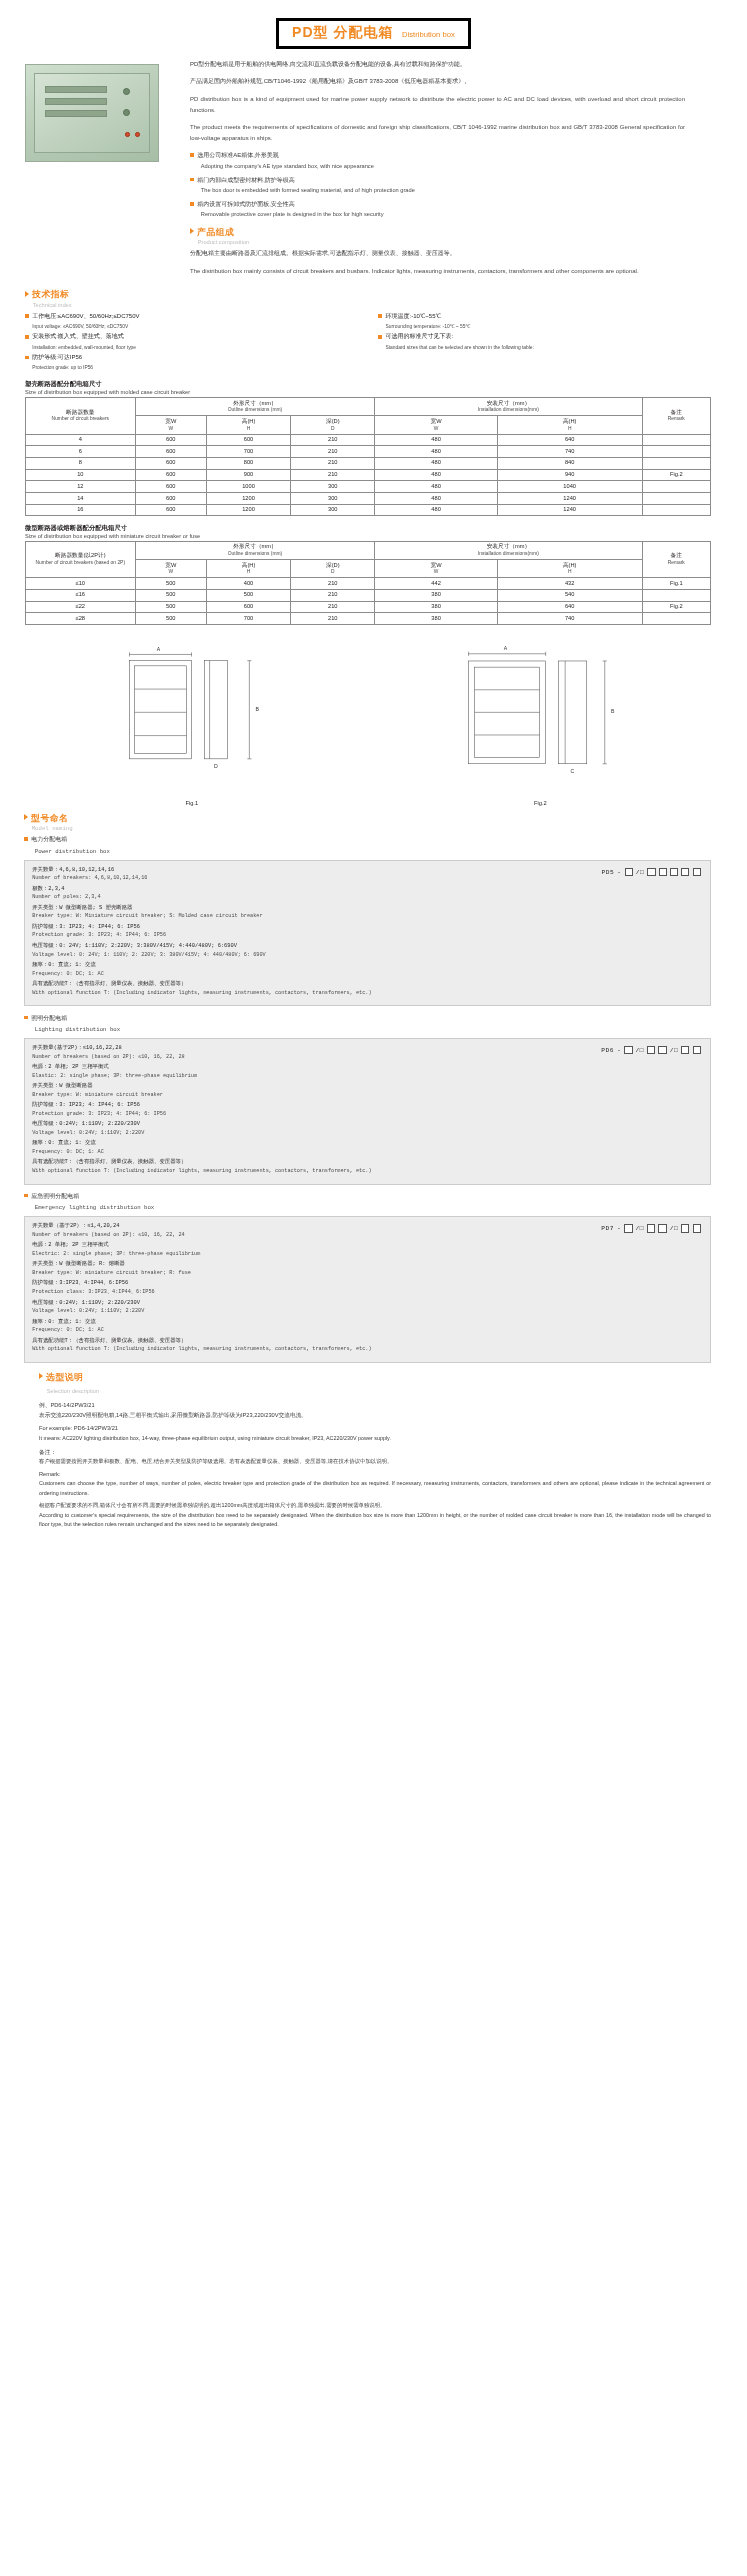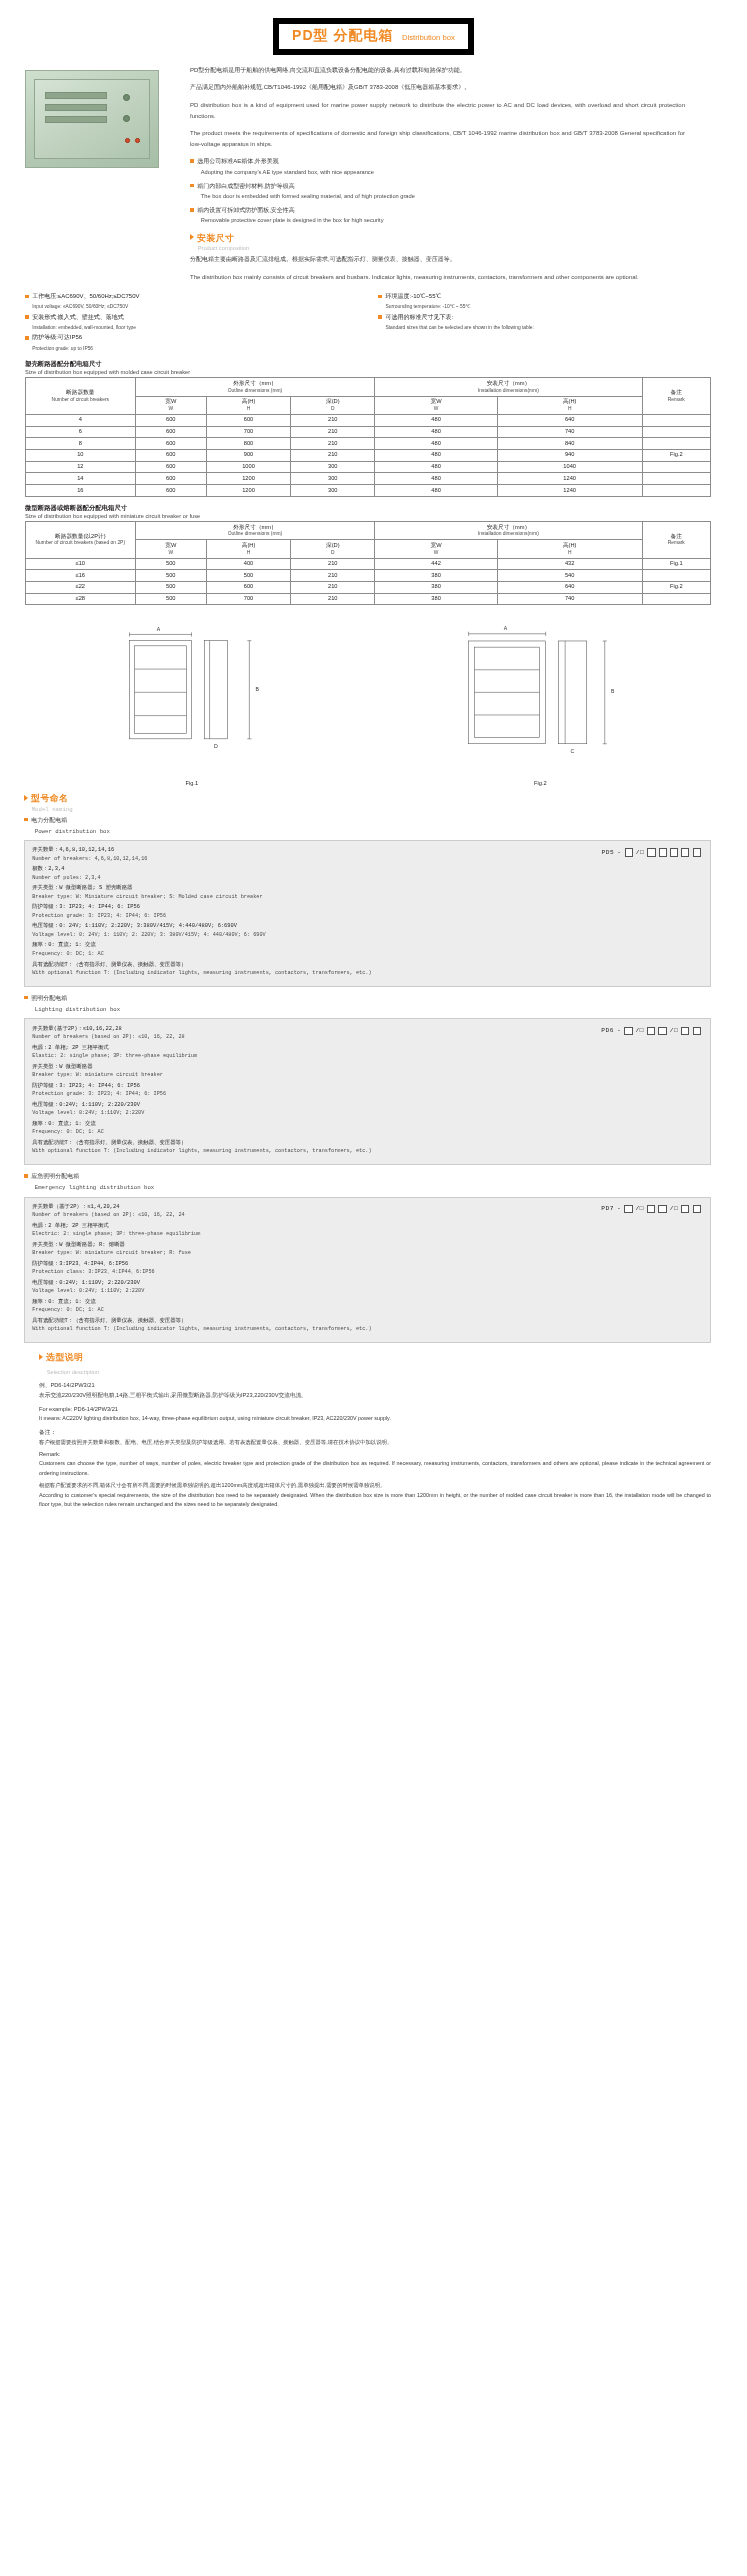--- a/index.html
+++ b/index.html
@@ -9,21 +9,21 @@
     background: #ffffff;
     font-family: "Liberation Sans", sans-serif;
     color: #231f20;
   }
   .page { position: relative; width: 747px; padding: 0 0 20.6px 0; }
 
   
   .title-wrap { text-align: center; padding-top: 17.5px; padding-bottom: 3.1px; }
   .title-box {
     display: inline-block;
-    border: 6px solid #000000;
+    border: 3px solid #000000;
     padding: 3.1px 13.4px 4.1px 13.4px;
   }
   .title-cn {
     color: #f08a24;
     font-size: 14px;
     letter-spacing: 1px;
     font-weight: bold;
     display: inline-block;
   }
   .title-en {
@@ -199,29 +199,33 @@
 
 
       <div class="bullet-line"><span class="sq"></span><span>选用公司标准AE箱体,外形美观</span></div>
       <div class="sub-en">Adopting the company's AE type standard box, with nice appearance</div>
       <div class="bullet-line"><span class="sq"></span><span>箱门内部白成型密封材料,防护等级高</span></div>
       <div class="sub-en">The box door is embedded with formed sealing material, and of high protection grade</div>
       <div class="bullet-line"><span class="sq"></span><span>箱内设置可拆卸式防护面板,安全性高</span></div>
       <div class="sub-en">Removable protective cover plate is designed in the box for high security</div>
 
       <div class="sec-head" style="margin-top:7.2px;">
-        <span class="tri"></span><span class="cn">安装尺寸</span>
+        <span class="tri"></span><span class="cn">产品组成</span>
         <div class="en" style="margin-left:7.7px;">Product   composition</div>
       </div>
       <div class="para">分配电箱主要由断路器及汇流排组成。根据实际需求,可选配指示灯、测量仪表、接触器、变压器等。</div>
       <div class="para en">The distribution box mainly consists of circuit breakers and busbars. Indicator lights, measuring instruments, contactors, transformers and other components are optional.</div>
     </div>
   </div>
 
   <div class="tech-wrap">
+    <div class="sec-head">
+      <span class="tri"></span><span class="cn">技术指标</span>
+      <div class="en" style="margin-left:7.7px;">Technical index</div>
+    </div>
 
     <div class="tech-grid">
       <div class="tech-col">
         <div class="tech-item">
             <span class="sq"></span>
             <div>
               <div>工作电压:≤AC690V、50/60Hz;≤DC750V</div>
               <div class="th-en">Input voltage: ≤AC690V, 50/60Hz; ≤DC750V</div>
             </div>
           </div>

